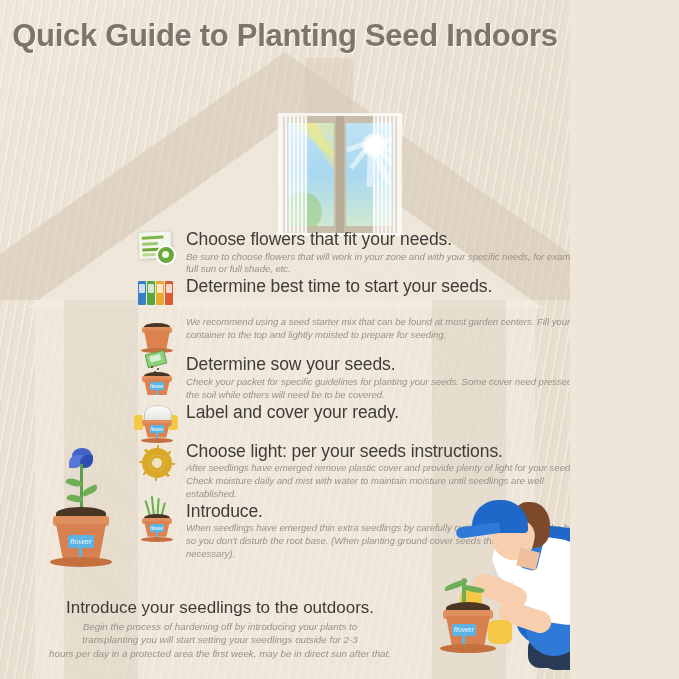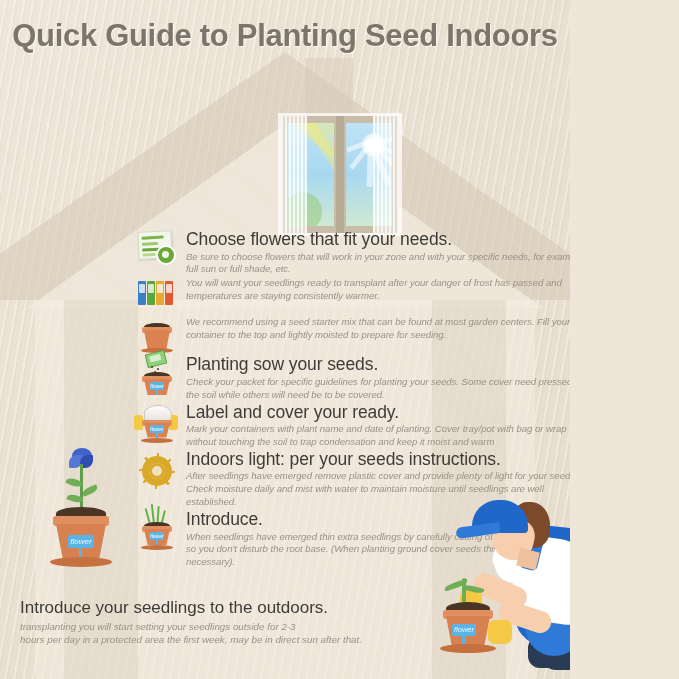--- a/index.html
+++ b/index.html
@@ -266,21 +266,21 @@
   .g-sprout{position:absolute;background:#6fae55;border-radius:60% 10% 60% 10%;}
 
   .g-pot2{position:absolute;left:162px;top:32px;width:40px;height:28px;background:#d78050;clip-path:polygon(0 0,100% 0,86% 100%,14% 100%);}
   .g-pot2rim{position:absolute;left:159px;top:27px;width:46px;height:8px;background:#e08f5e;border-radius:3px;}
   .g-pot2soil{position:absolute;left:162px;top:19px;width:40px;height:12px;background:#4b3524;border-radius:50% 50% 10% 10%;}
   .g-pot2saucer{position:absolute;left:156px;top:57px;width:52px;height:8px;background:#c5703f;border-radius:50%;}
   .g-pot2tag{position:absolute;left:167px;top:38px;width:24px;height:11px;background:#5bb4e5;border-radius:2px;color:#eaf6fd;font-size:7px;line-height:11px;text-align:center;font-style:italic;}
   .g-pot2tagstem{position:absolute;left:177px;top:48px;width:3px;height:13px;background:#5bb4e5;}
 
   
-  .footer{position:absolute;left:0;right:0;top:598px;text-align:left;padding:0 150px 0 20px;}
+  .footer{position:absolute;left:0;right:0;top:598px;text-align:center;padding:0 150px 0 20px;}
   .footer-head{font-size:17px;color:#3e3c39;line-height:1.15;}
   .footer-body{font-size:9.8px;color:#9a9287;font-style:italic;line-height:1.42;margin-top:2px;}
   .footer .fl{display:block;}
 </style>
 </head>
 <body>
 
 <div id="poster">
 
   <div class="house-layer chimney"></div>
@@ -330,21 +330,21 @@
       <div class="step-body">Be sure to choose flowers that will work in your zone and with your specific needs, for example full sun or full shade, etc.</div>
     </div>
 
     <div class="step">
       <div class="step-icon">
         <div class="pk" style="left:4px;background:#3a7fc1;"></div>
         <div class="pk" style="left:13px;background:#5aa83c;"></div>
         <div class="pk" style="left:22px;background:#e8a832;"></div>
         <div class="pk" style="left:31px;background:#dd5b33;"></div>
       </div>
-      <div class="step-body">You will want your seedlings ready to transplant after your danger of frost has passed and temperatures are staying consistently warmer.</div>
+      <div class="step-head">Determine best time to start your seeds.</div>
     </div>
 
     <div class="step">
       <div class="step-icon">
         <div class="ic pot-soil"></div>
         <div class="ic pot-rim"></div>
         <div class="ic pot"></div>
         <div class="ic pot-saucer"></div>
       </div>
       <div class="step-body">We recommend using a seed starter mix that can be found at most garden centers. Fill your container to the top and lightly moisted to prepare for seeding.</div>
@@ -355,44 +355,43 @@
         <div class="ic seedpack"></div>
         <div class="fall" style="left:17px;top:13px;"></div>
         <div class="fall" style="left:23px;top:15px;"></div>
         <div class="fall" style="left:20px;top:18px;"></div>
         <div class="ic pot-soil" style="top:19px;"></div>
         <div class="ic pot-rim" style="top:23px;"></div>
         <div class="ic pot" style="top:26px;height:16px;"></div>
         <div class="ic tag" style="top:29px;">flower</div>
         <div class="ic tag-stem" style="top:36px;height:6px;"></div>
       </div>
-      <div class="step-head">Planting sow your seeds.</div>
+      <div class="step-head">Determine sow your seeds.</div>
       <div class="step-body">Check your packet for specific guidelines for planting your seeds.  Some cover need pressed onto the soil while others will need be to be covered.</div>
     </div>
 
     <div class="step">
       <div class="step-icon">
         <div class="glove l"></div>
         <div class="glove r"></div>
         <div class="ic cover"></div>
         <div class="ic pot-rim" style="top:19px;"></div>
         <div class="ic pot" style="top:22px;height:15px;"></div>
         <div class="ic tag" style="top:24px;">flower</div>
         <div class="ic tag-stem" style="top:31px;height:6px;"></div>
         <div class="ic pot-saucer" style="top:37px;"></div>
       </div>
       <div class="step-head">Label and cover your ready.</div>
-      <div class="step-body">Mark your containers with plant name and date of planting. Cover tray/pot with bag or wrap without touching the soil to trap condensation and keep it moist and warm</div>
     </div>
 
     <div class="step">
       <div class="step-icon">
         <div class="ic sunring"></div>
       </div>
-      <div class="step-head">Indoors light: per your seeds instructions.</div>
+      <div class="step-head">Choose light: per your seeds instructions.</div>
       <div class="step-body">After seedlings have emerged remove plastic cover and provide plenty of light for your seedlings. Check moisture daily and mist with water to maintain moisture until seedlings are well established.</div>
     </div>
 
     <div class="step">
       <div class="step-icon">
         <div class="blade" style="left:13px;height:18px;transform:rotate(-16deg);"></div>
         <div class="blade" style="left:18px;height:22px;transform:rotate(-6deg);"></div>
         <div class="blade" style="left:23px;height:20px;transform:rotate(4deg);"></div>
         <div class="blade" style="left:28px;height:16px;transform:rotate(14deg);"></div>
         <div class="ic pot-soil" style="top:14px;"></div>
@@ -480,18 +479,19 @@
     <div class="g-potrim"></div>
     <div class="g-pot"></div>
     <div class="g-pottagstem"></div>
     <div class="g-pottag">flower</div>
     <div class="g-potsaucer"></div>
   </div>
 
   <div class="footer">
     <div class="footer-head">Introduce your seedlings to the outdoors.</div>
     <div class="footer-body">
+      <span class="fl">Begin the process of hardening off by introducing your plants to</span>
       <span class="fl">transplanting you will start setting your seedlings outside for 2-3</span>
       <span class="fl">hours per day in a protected area the first week, may be in direct sun after that.</span>
     </div>
   </div>
 
 </div>
 
 </body></html>

